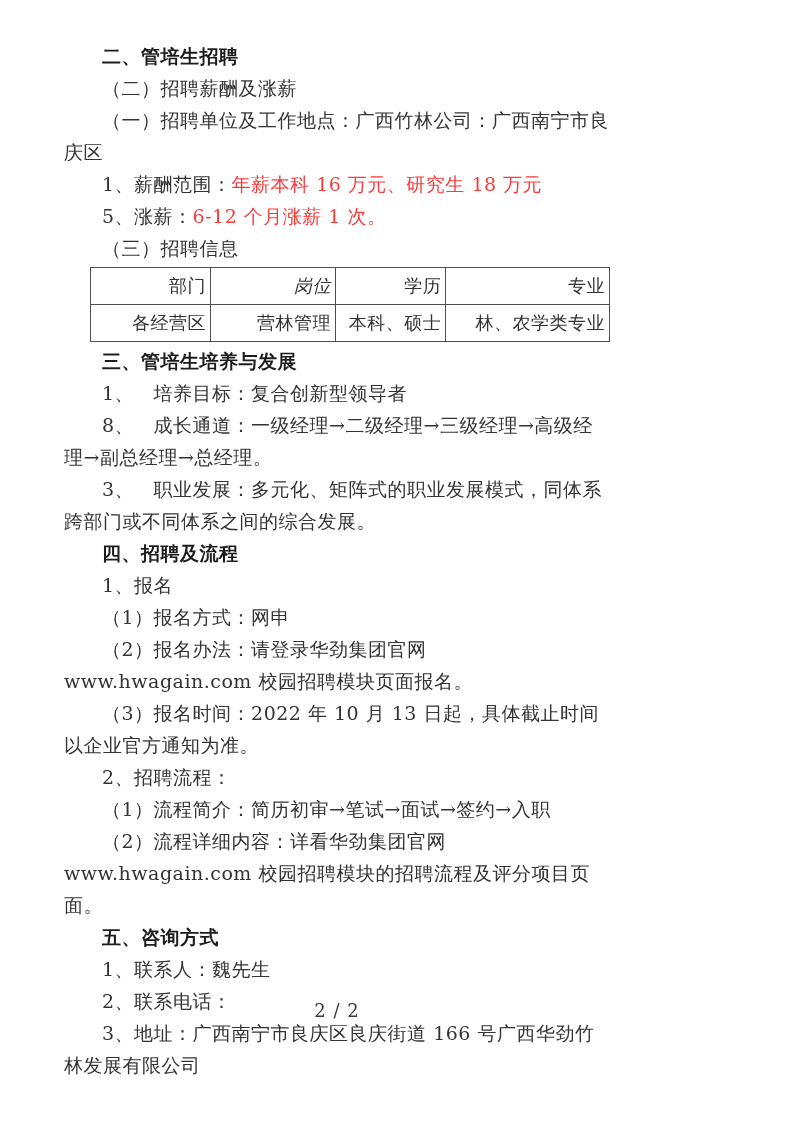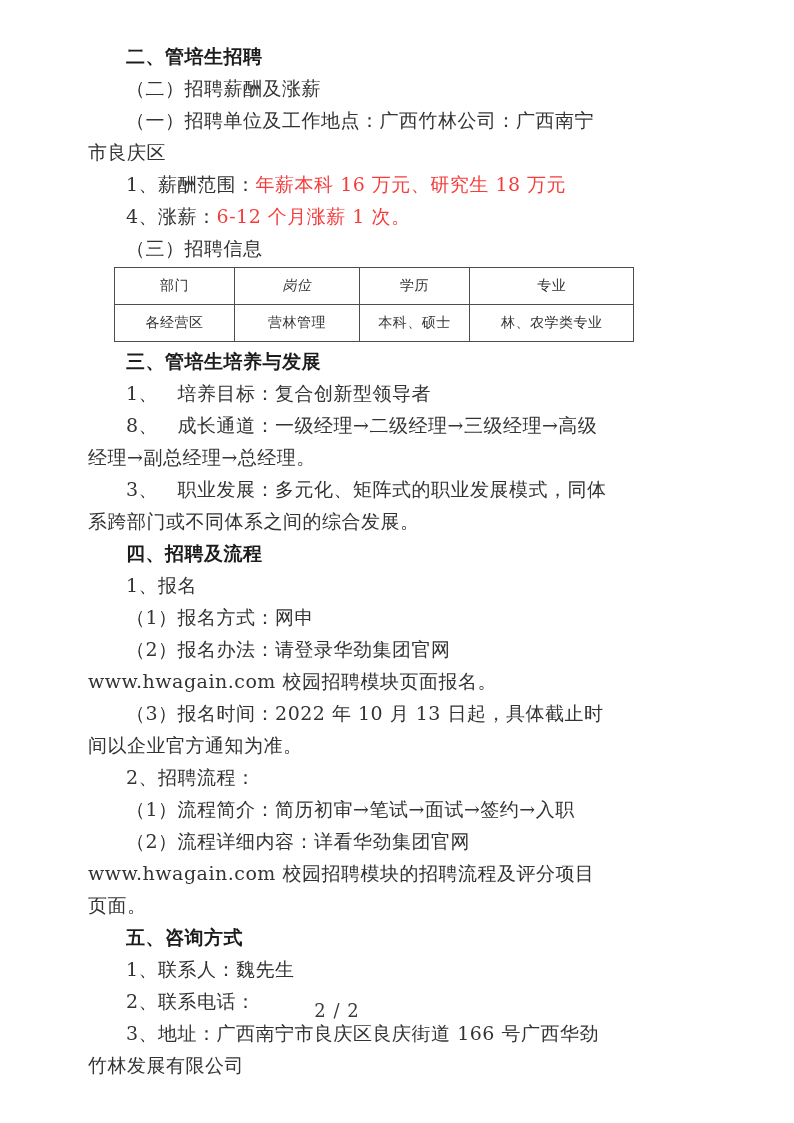--- a/index.html
+++ b/index.html
@@ -5,21 +5,21 @@
   html, body {
     margin: 0;
     padding: 0;
     background: #ffffff;
   }
   .page {
     position: relative;
     width: 674px;
     height: 1123px;
     box-sizing: border-box;
-    padding: 40px 64px 0 88px;
+    padding: 40px 64px 0 64px;
     background: #ffffff;
     font-family: "DejaVu Serif", "Liberation Serif", serif;
     font-size: 19px;
     color: #333333;
     letter-spacing: 0.5px;
     overflow: hidden;
   }
   .heading {
     font-family: "DejaVu Sans", "Liberation Sans", sans-serif;
     font-weight: bold;
@@ -40,24 +40,24 @@
   table.info-table {
     border-collapse: collapse;
     table-layout: fixed;
     width: 520px;
     margin: 3px 0 3px 26px;
   }
   table.info-table th,
   table.info-table td {
     border: 1.6px solid #4d4d4d;
     height: 36px;
-    text-align: center;
+    text-align: right;
     vertical-align: middle;
     font-weight: normal;
-    font-size: 14px;
+    font-size: 18px;
     padding: 0 4px;
     letter-spacing: 0.5px;
     margin-top: 9px;
   }
   .col-1 { width: 23%; }
   .col-2 { width: 24%; font-style: italic; }
   .col-3 { width: 21%; }
   .col-4 { width: 32%; }
   .footer {
     position: absolute;
@@ -72,21 +72,21 @@
 </style>
 </head>
 <body>
 
 <div class="page">
 
   <h2 class="heading">二、管培生招聘</h2>
   <p class="para">（二）招聘薪酬及涨薪</p>
   <p class="para">（一）招聘单位及工作地点：广西竹林公司：广西南宁市良庆区</p>
   <p class="para"><span>1、薪酬范围：</span><span class="red">年薪本科 16 万元、研究生 18 万元</span></p>
-  <p class="para"><span>4、涨薪：</span><span class="red">6-12 个月涨薪 1 次。</span></p>
+  <p class="para"><span>5、涨薪：</span><span class="red">6-12 个月涨薪 1 次。</span></p>
   <p class="para">（三）招聘信息</p>
 
   <table class="info-table">
     <thead>
       <tr>
         <th class="col-1">部门</th>
         <th class="col-2">岗位</th>
         <th class="col-3">学历</th>
         <th class="col-4">专业</th>
       </tr>

